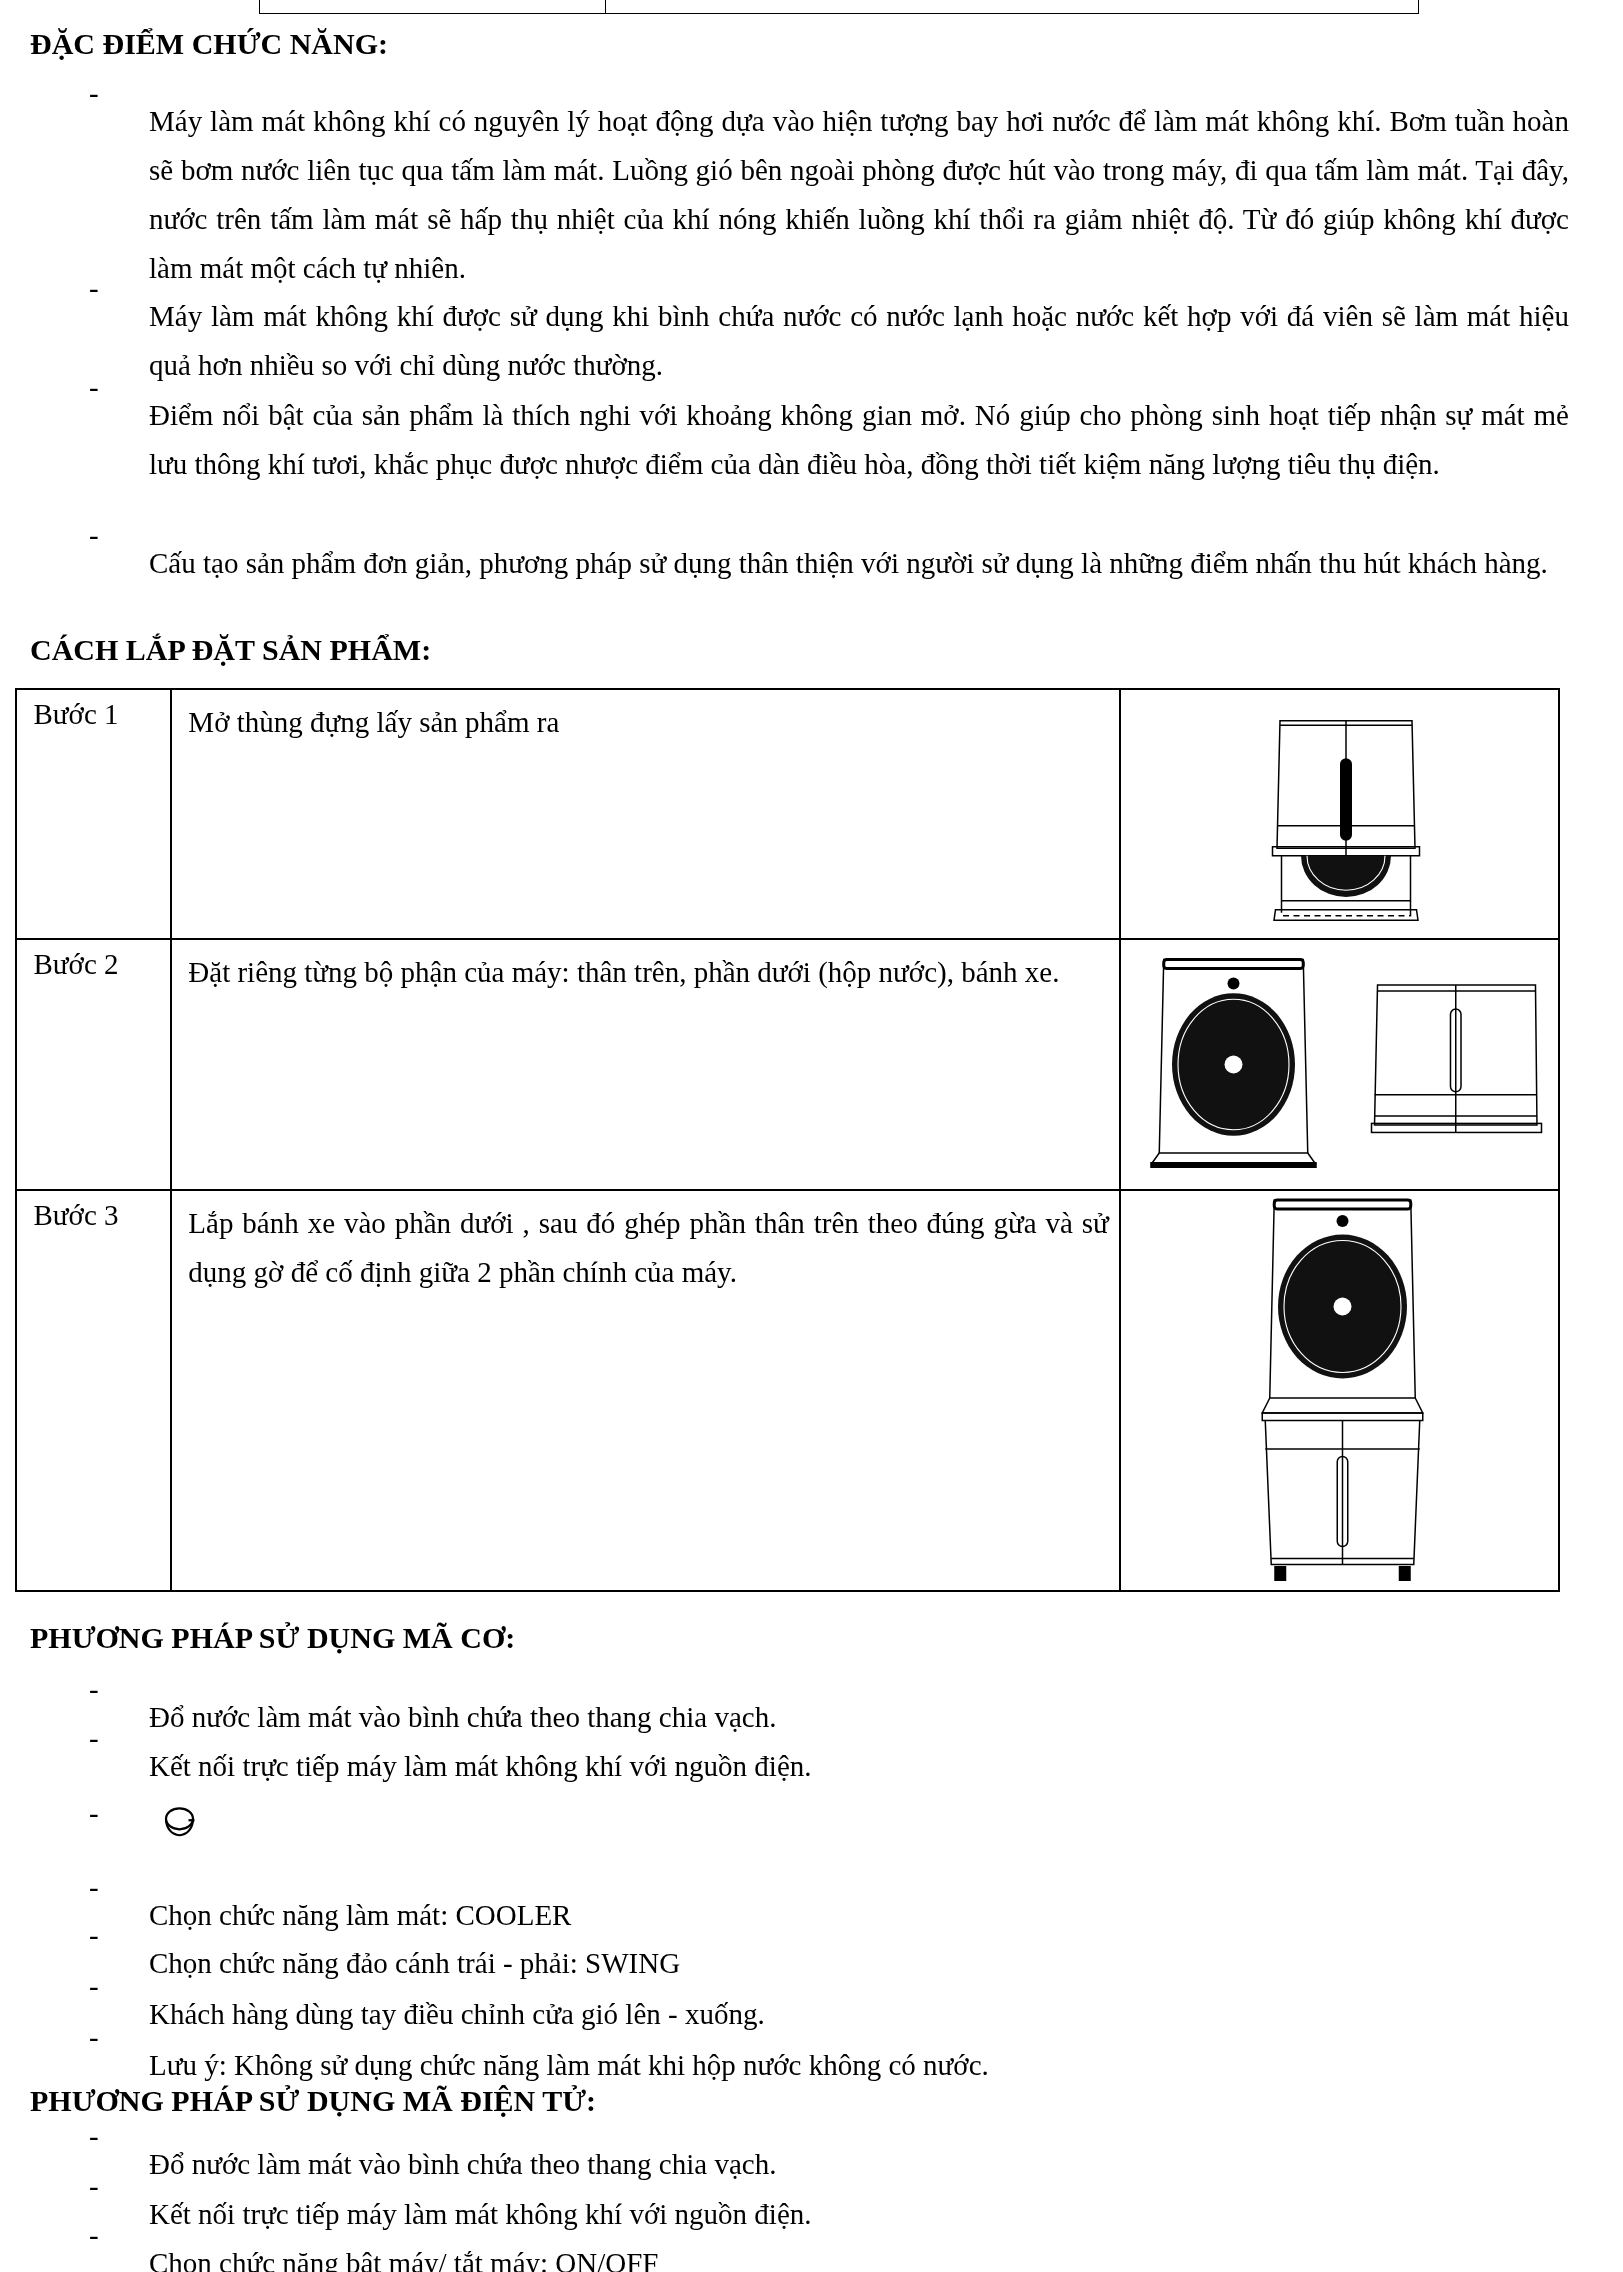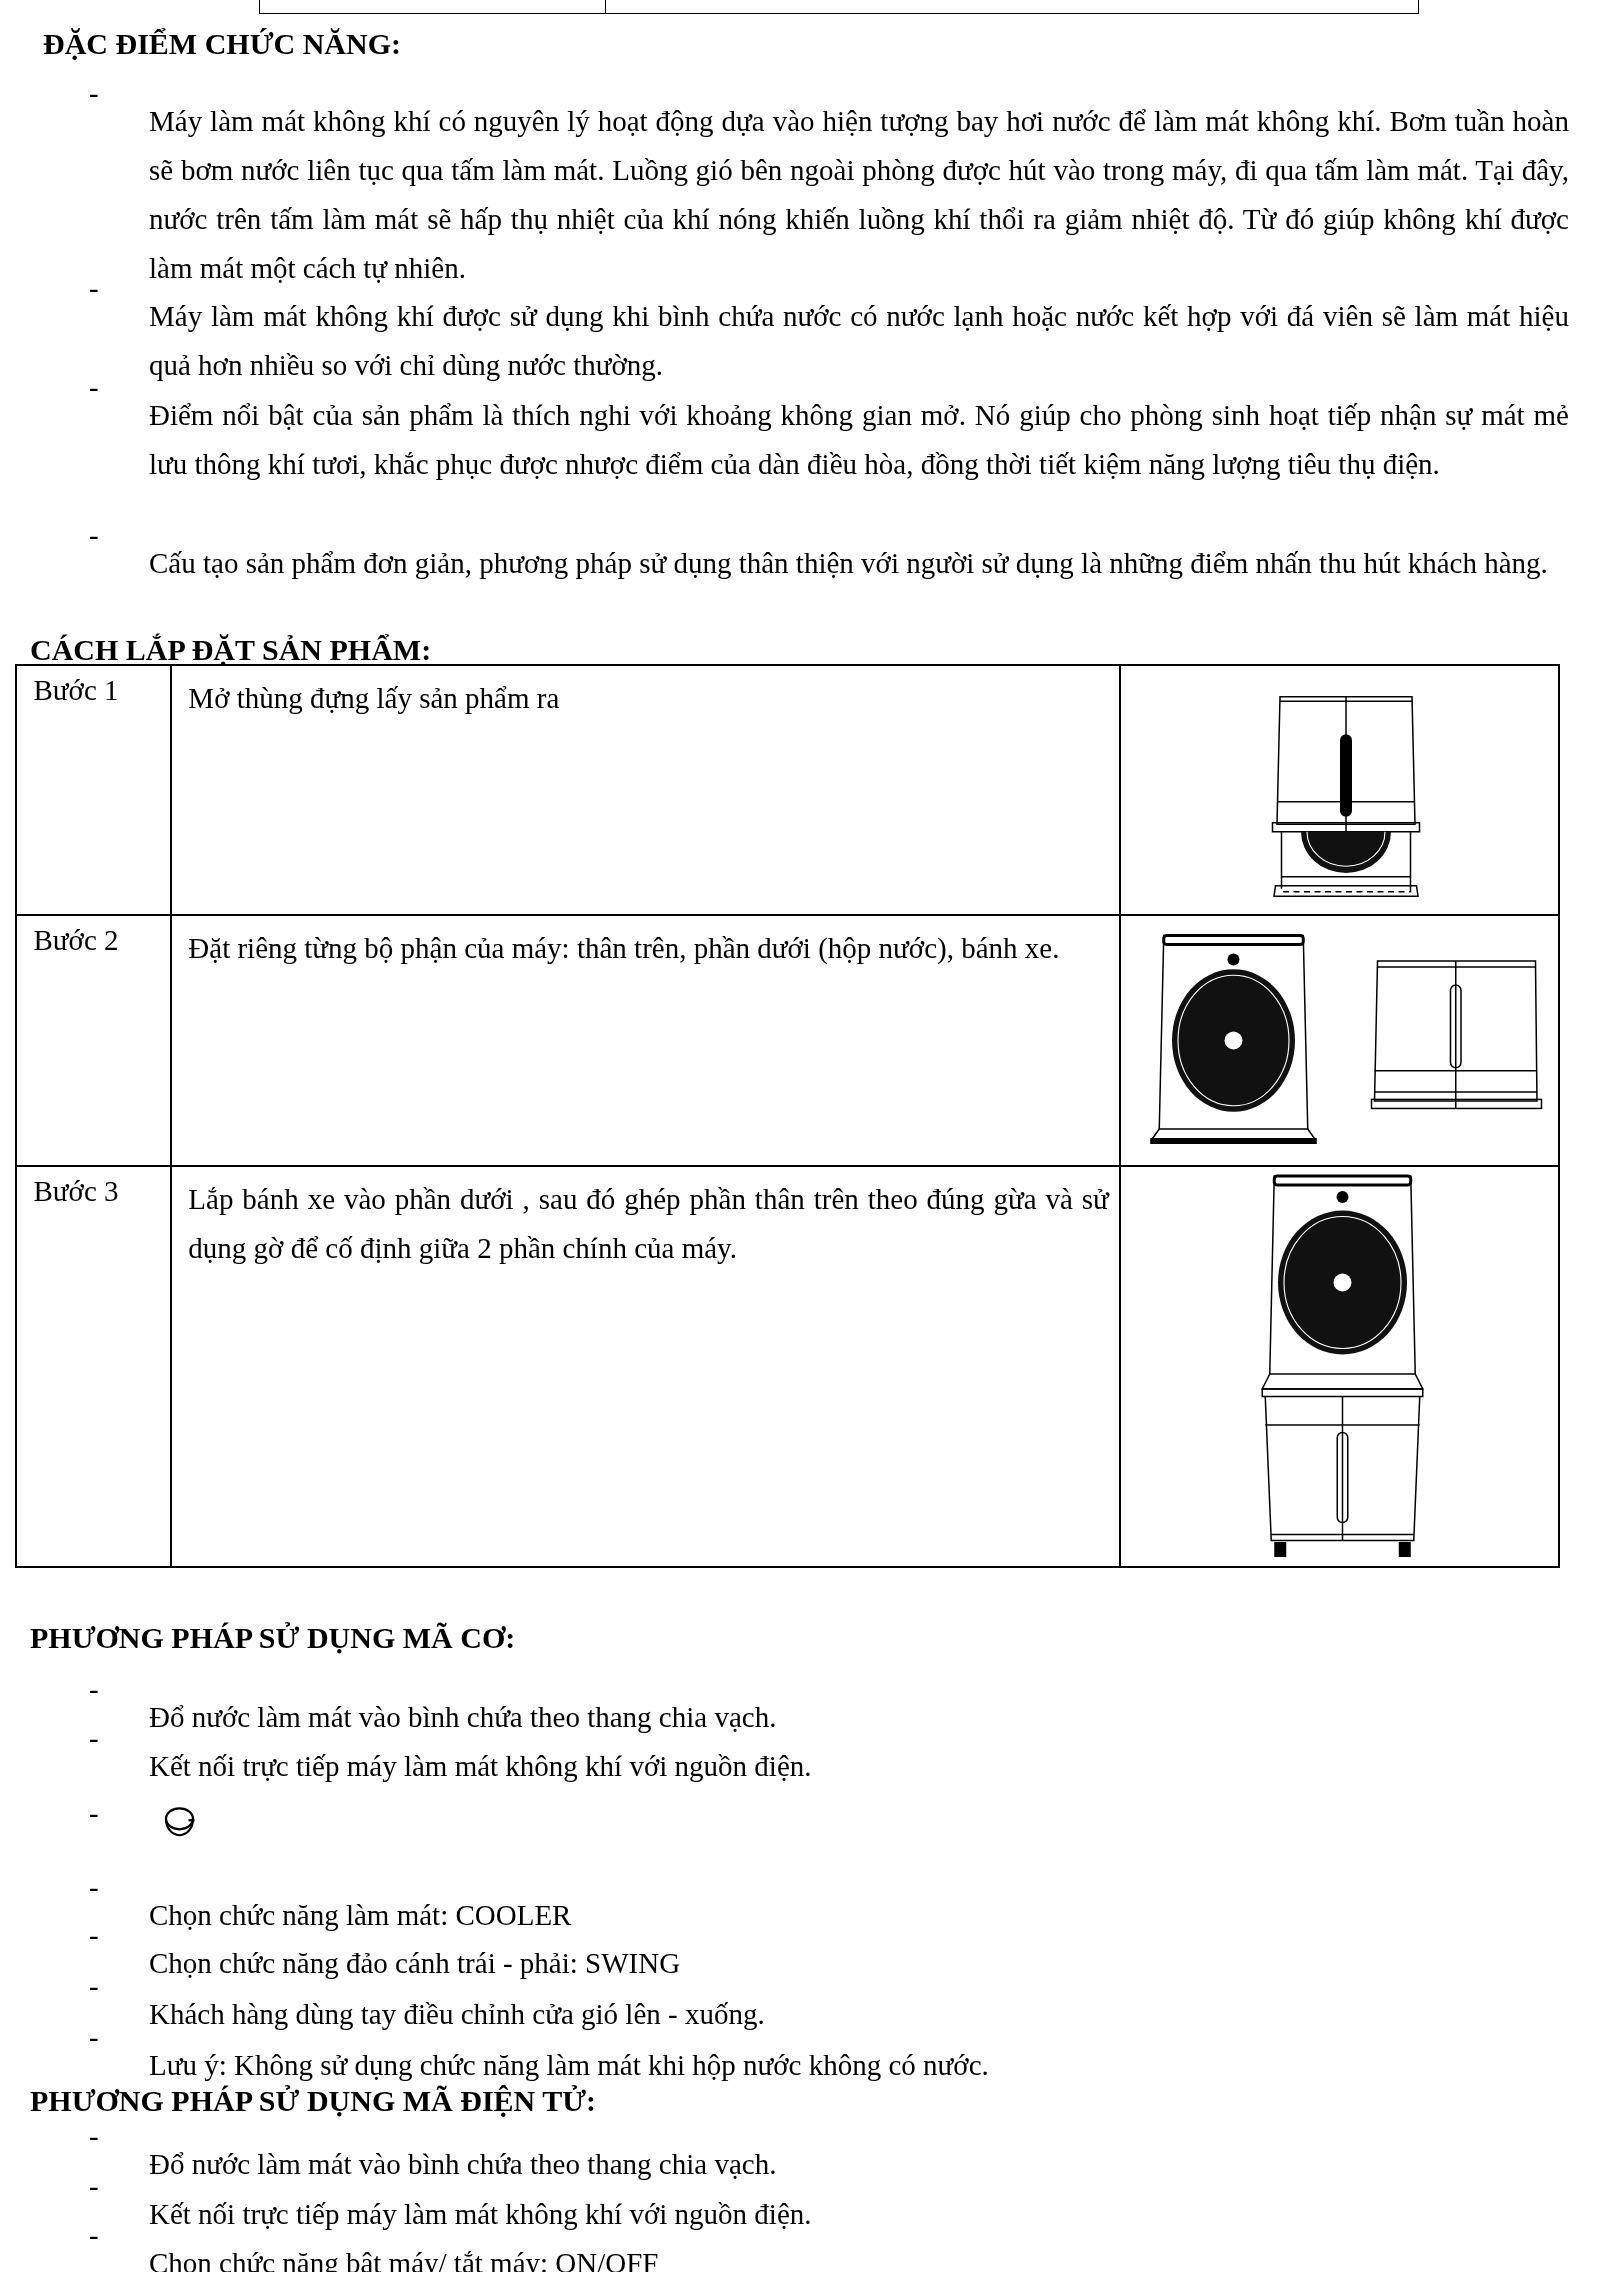--- a/index.html
+++ b/index.html
@@ -6,41 +6,41 @@
   body { width:1623px; height:2273px; position:relative; overflow:hidden;
          font-family:"Liberation Serif", "DejaVu Serif", serif; color:#000; }
   .abs { position:absolute; }
   .h { font-weight:bold; font-size:30px; line-height:36px; left:30px; white-space:nowrap; }
   .bullet { position:absolute; left:89px; width:1480px; font-size:29px; line-height:49px; }
   .bullet .dash { position:absolute; left:0; top:0; width:22.5px; }
   .bullet .txt { margin-left:60px; text-align:justify; text-align-last:left;margin-top:28px; }
   .top-table { position:absolute; left:259px; top:-7.5px; width:1160px; height:21px;
                border:1.5px solid #000; border-top:none; box-sizing:border-box; }
   .top-table .div { position:absolute; left:345px; top:0; bottom:0; width:0.8px; background:#000; }
-  .install { position:absolute; left:15px; top:664px; width:1545px; border-collapse:collapse;
+  .install { position:absolute; left:15px; top:688px; width:1545px; border-collapse:collapse;
              font-size:29px; }
   .install td { border:2.3px solid #000; vertical-align:top; padding:0; }
   .install .step { width:155px; padding:7.5px 0 0 16.5px; box-sizing:border-box; white-space:nowrap; }
   .install .desc { width:952px; padding:7.5px 10.5px 0 16.5px; box-sizing:border-box;
                    line-height:49px; text-align:justify; }
   .install .img { width:438px; position:relative; }
   .install tr.r1 td { height:248px; }
   .install tr.r2 td { height:249px; }
   .install tr.r3 td { height:399px; }
   .install svg { position:absolute; }
   .knob { display:inline-block; vertical-align:top; margin-left:13.5px; margin-top:-12px; }
 </style>
 </head>
 <body>
 
 <div class="top-table">
   <div class="div"></div>
 </div>
 
-<div class="abs h" style="top:25.5px;margin-left:13px;">ĐẶC ĐIỂM CHỨC NĂNG:</div>
+<div class="abs h" style="top:25.5px;">ĐẶC ĐIỂM CHỨC NĂNG:</div>
 
 <div class="bullet" style="top:69px;">
   <span class="dash">-</span>
   <div class="txt">Máy làm mát không khí có nguyên lý hoạt động dựa vào hiện tượng bay hơi nước để làm mát không khí. Bơm tuần hoàn sẽ bơm nước liên tục qua tấm làm mát. Luồng gió bên ngoài phòng được hút vào trong máy, đi qua tấm làm mát. Tại đây, nước trên tấm làm mát sẽ hấp thụ nhiệt của khí nóng khiến luồng khí thổi ra giảm nhiệt độ. Từ đó giúp không khí được làm mát một cách tự nhiên.</div>
 </div>
 <div class="bullet" style="top:264px;">
   <span class="dash">-</span>
   <div class="txt">Máy làm mát không khí được sử dụng khi bình chứa nước có nước lạnh hoặc nước kết hợp với đá viên sẽ làm mát hiệu quả hơn nhiều so với chỉ dùng nước thường.</div>
 </div>
 <div class="bullet" style="top:363px;">

